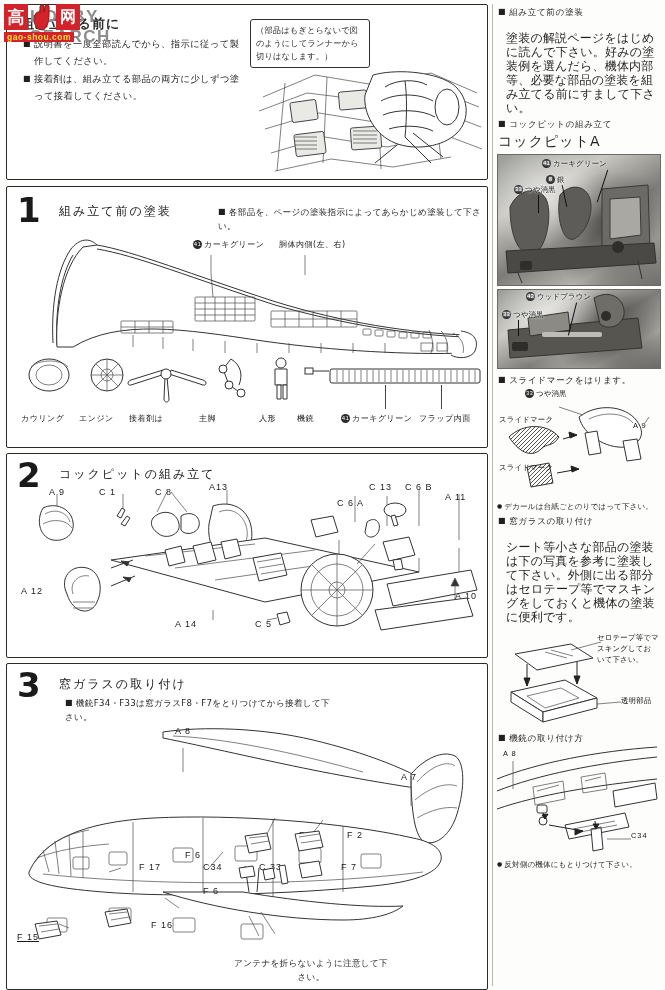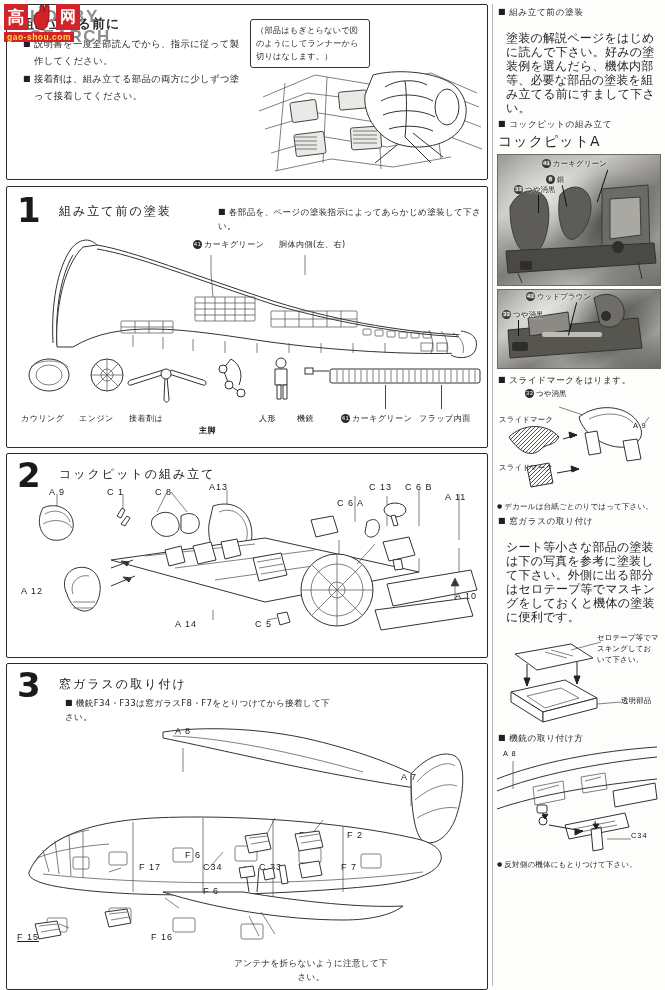--- a/index.html
+++ b/index.html
@@ -458,21 +458,21 @@
           <g class="ln">
               <path d="M288 16 h22"></path>
               <rect class="fillw" x="286" y="13" width="8" height="6"></rect>
             </g>
         </svg>
       </div>
 
       <div class="lbl-jp" style="left:14px; top:226px;">カウリング</div>
       <div class="lbl-jp" style="left:72px; top:226px;">エンジン</div>
       <div class="lbl-jp" style="left:122px; top:226px;">接着剤は</div>
-      <div class="lbl-jp" style="left:192px; top:238px;font-weight:bold;">主脚</div>
+      <div class="lbl-jp" style="left:192px; top:226px;">主脚</div>
       <div class="lbl-jp" style="left:252px; top:226px;">人形</div>
       <div class="lbl-jp" style="left:290px; top:226px;">機銃</div>
 
       <div style="position:absolute; left:322px; top:178px;">
         <svg width="152" height="24" viewBox="0 0 152 24">
           <rect class="fillw" x="1" y="4" width="150" height="14" rx="2"></rect>
           <g class="ln-thin">
             <path d="M8 5 v12 M14 5 v12 M20 5 v12 M26 5 v12 M32 5 v12 M38 5 v12 M44 5 v12 M50 5 v12 M56 5 v12 M62 5 v12 M68 5 v12 M74 5 v12 M80 5 v12 M86 5 v12 M92 5 v12 M98 5 v12 M104 5 v12 M110 5 v12 M116 5 v12 M122 5 v12 M128 5 v12 M134 5 v12 M140 5 v12 M146 5 v12"></path>
           </g>
         </svg>
@@ -483,21 +483,21 @@
         <span class="chip">41</span><span>カーキグリーン</span>
       </div>
       <div class="lbl-jp" style="left:412px; top:226px;">フラップ内面</div>
     </div>
 
     <div class="panel" id="step2-panel">
       <div class="step-num" style="left:10px; top:6px;">2</div>
       <div class="step-title" style="left:52px; top:12px;">コックピットの組み立て</div>
 
       <div class="lbl" style="left:42px; top:33px;">A 9</div>
-      <div class="lbl" style="left:100px; top:33px;">C 1</div>
+      <div class="lbl" style="left:92px; top:33px;">C 1</div>
       <div class="lbl" style="left:148px; top:33px;">C 8</div>
       <div class="lbl" style="left:202px; top:28px;">A13</div>
       <div class="lbl" style="left:362px; top:28px;">C 13</div>
       <div class="lbl" style="left:398px; top:28px;">C 6 B</div>
       <div class="lbl" style="left:330px; top:44px;">C 6 A</div>
       <div class="lbl" style="left:358px; top:38px;"></div>
       <div class="lbl" style="left:438px; top:38px;">A 11</div>
       <div class="lbl" style="left:14px; top:132px;">A 12</div>
       <div class="lbl" style="left:168px; top:165px;">A 14</div>
       <div class="lbl" style="left:248px; top:165px;">C 5</div>
@@ -703,21 +703,21 @@
       <div class="lbl" style="left:394px; top:108px;">A 7</div>
       <div class="lbl" style="left:292px; top:166px;">F 8</div>
       <div class="lbl" style="left:340px; top:166px;">F 2</div>
       <div class="lbl" style="left:178px; top:186px;">F 6</div>
       <div class="lbl" style="left:196px; top:198px;">C34</div>
       <div class="lbl" style="left:252px; top:198px;">C 33</div>
       <div class="lbl" style="left:334px; top:198px;">F 7</div>
       <div class="lbl" style="left:196px; top:222px;">F 6</div>
       <div class="lbl" style="left:132px; top:198px;">F 17</div>
       <div class="lbl" style="left:10px; top:268px;text-decoration:underline;">F 15</div>
-      <div class="lbl" style="left:132px; top:268px;padding-left:12px;">F 16</div>
+      <div class="lbl" style="left:132px; top:256px;padding-left:12px;">F 16</div>
 
       <div style="position:absolute; left:228px; top:164px;">
         <svg width="140" height="80" viewBox="0 0 140 80">
           <g class="fillw">
             <path d="M10 8 l22 -3 l4 16 l-22 4 Z"></path>
             <path d="M60 6 l24 -3 l4 16 l-24 4 Z"></path>
             <path d="M4 40 l14 -2 l2 10 l-14 2 Z"></path>
             <path d="M28 42 l10 -2 l2 10 l-10 2 Z"></path>
             <path d="M44 38 l6 -1 l3 18 l-6 1 Z"></path>
             <path d="M64 36 l20 -3 l3 14 l-20 3 Z"></path>

